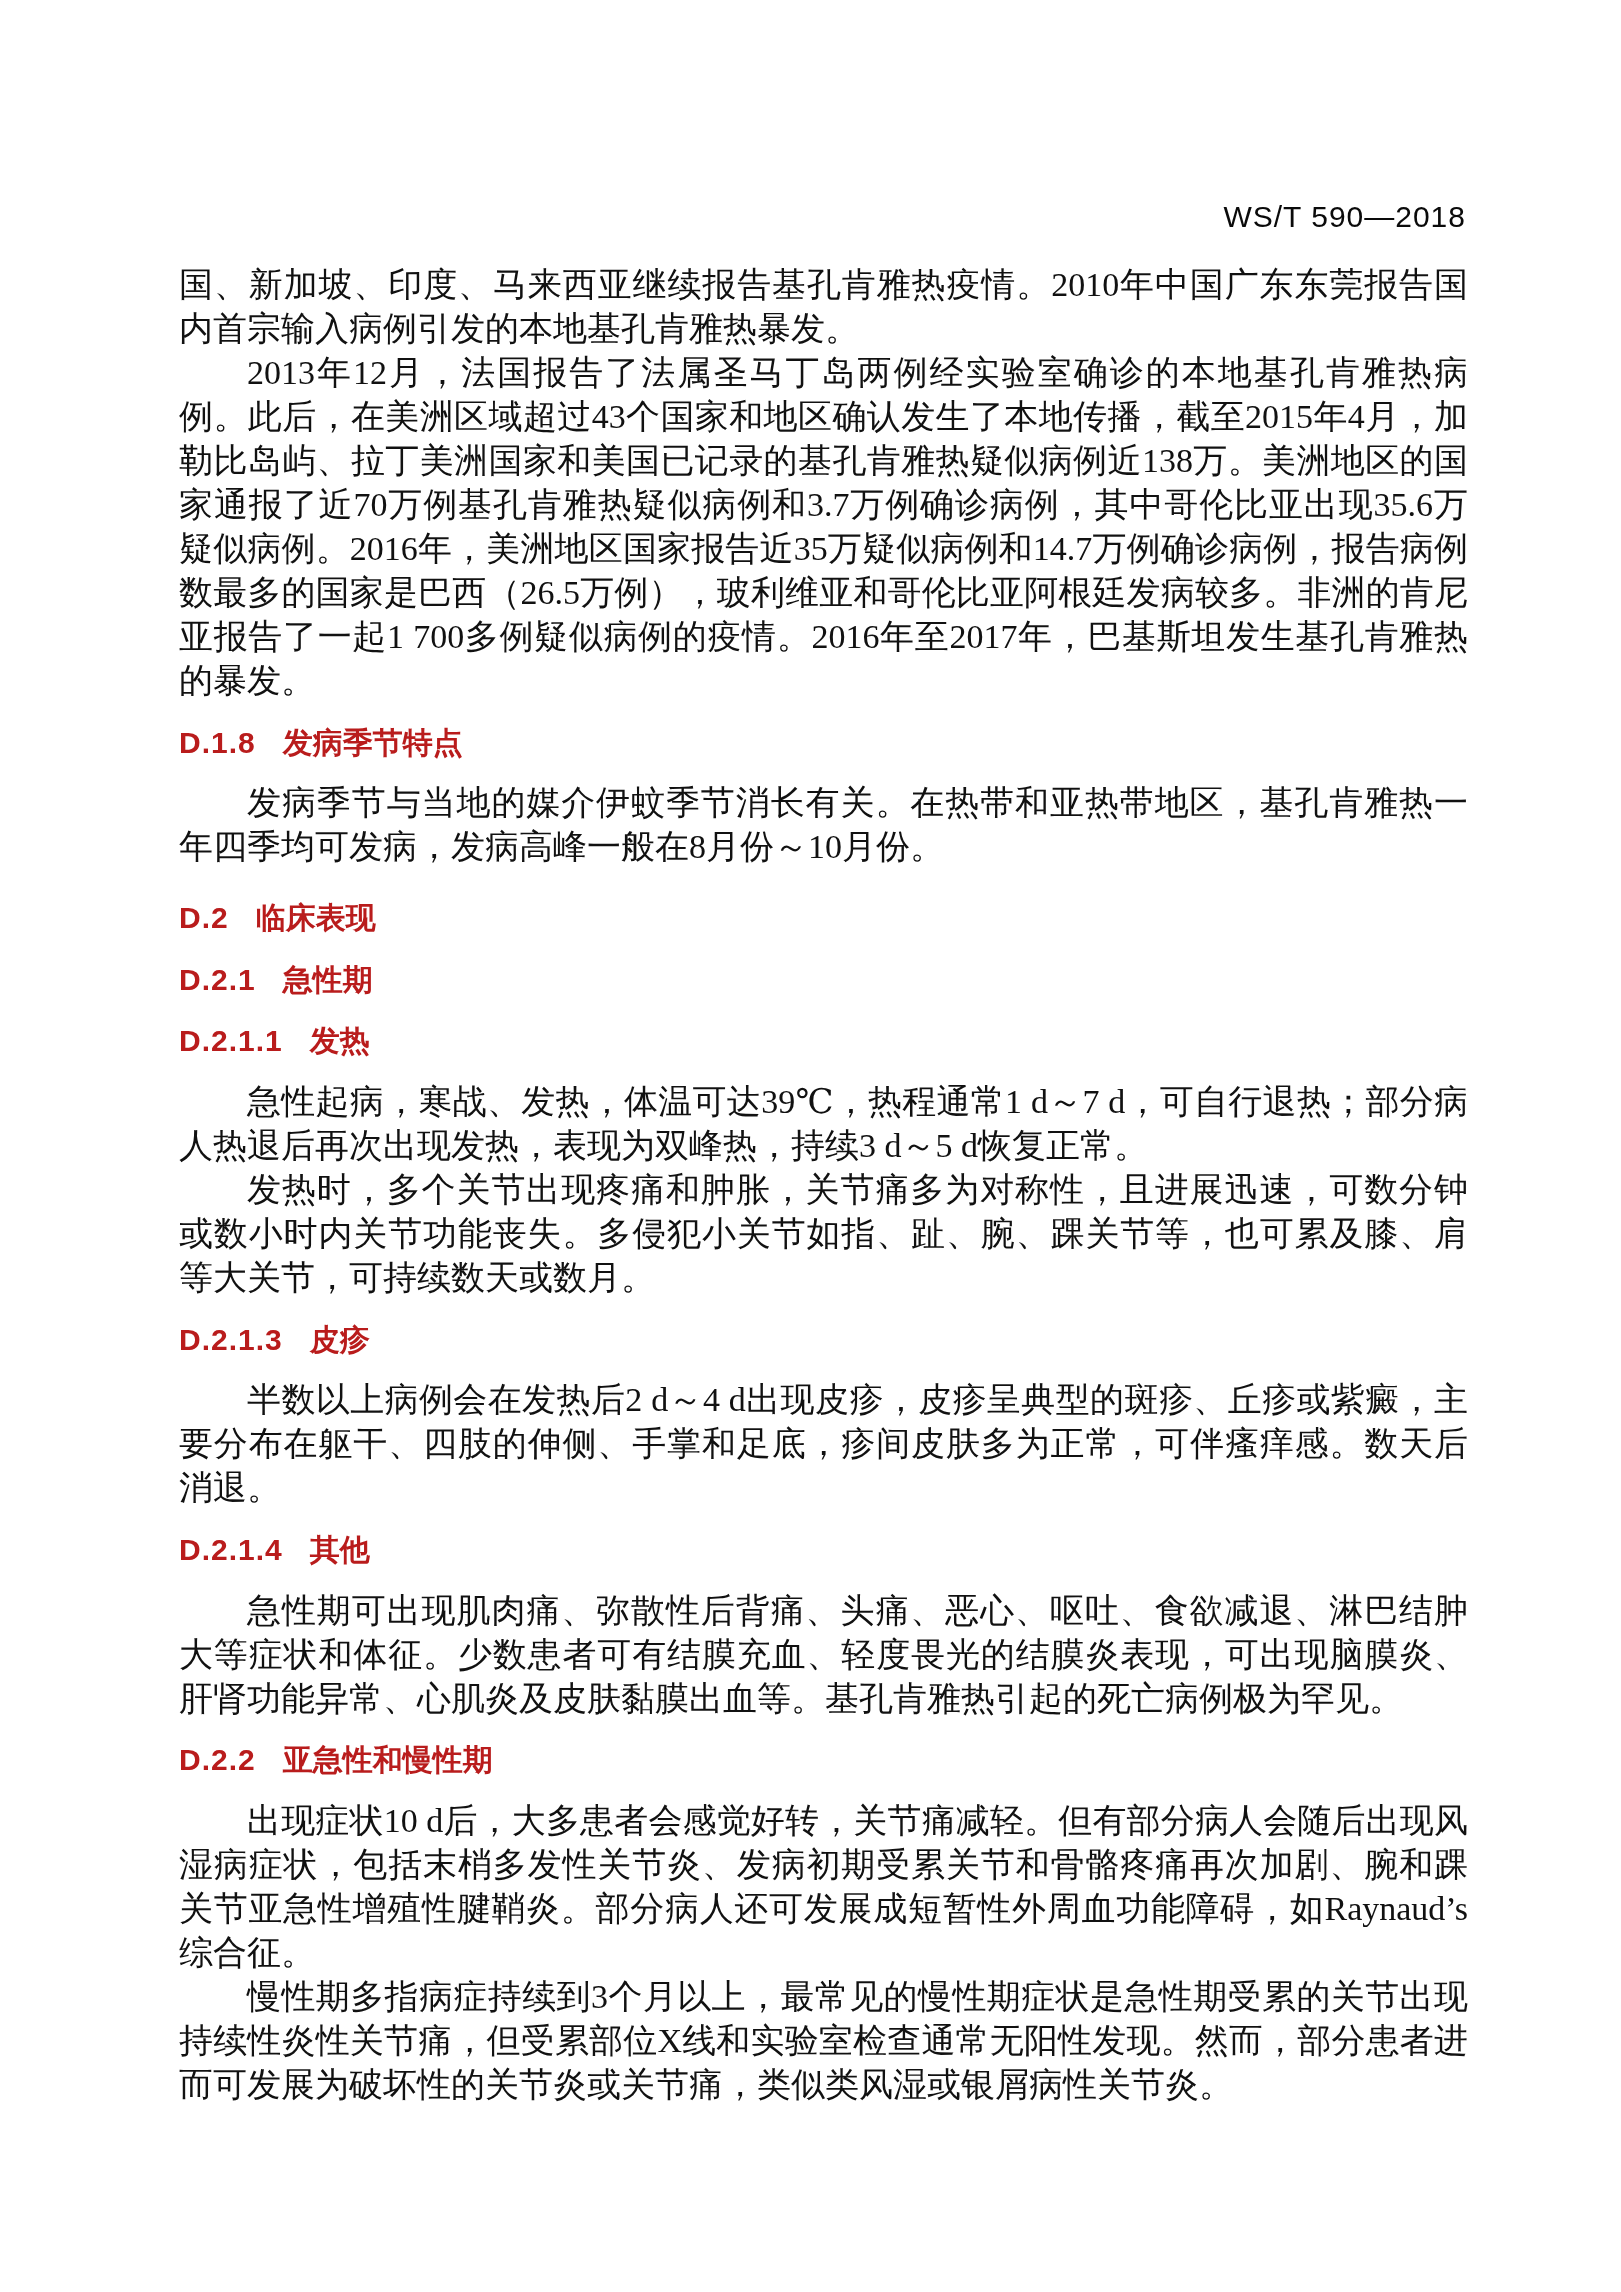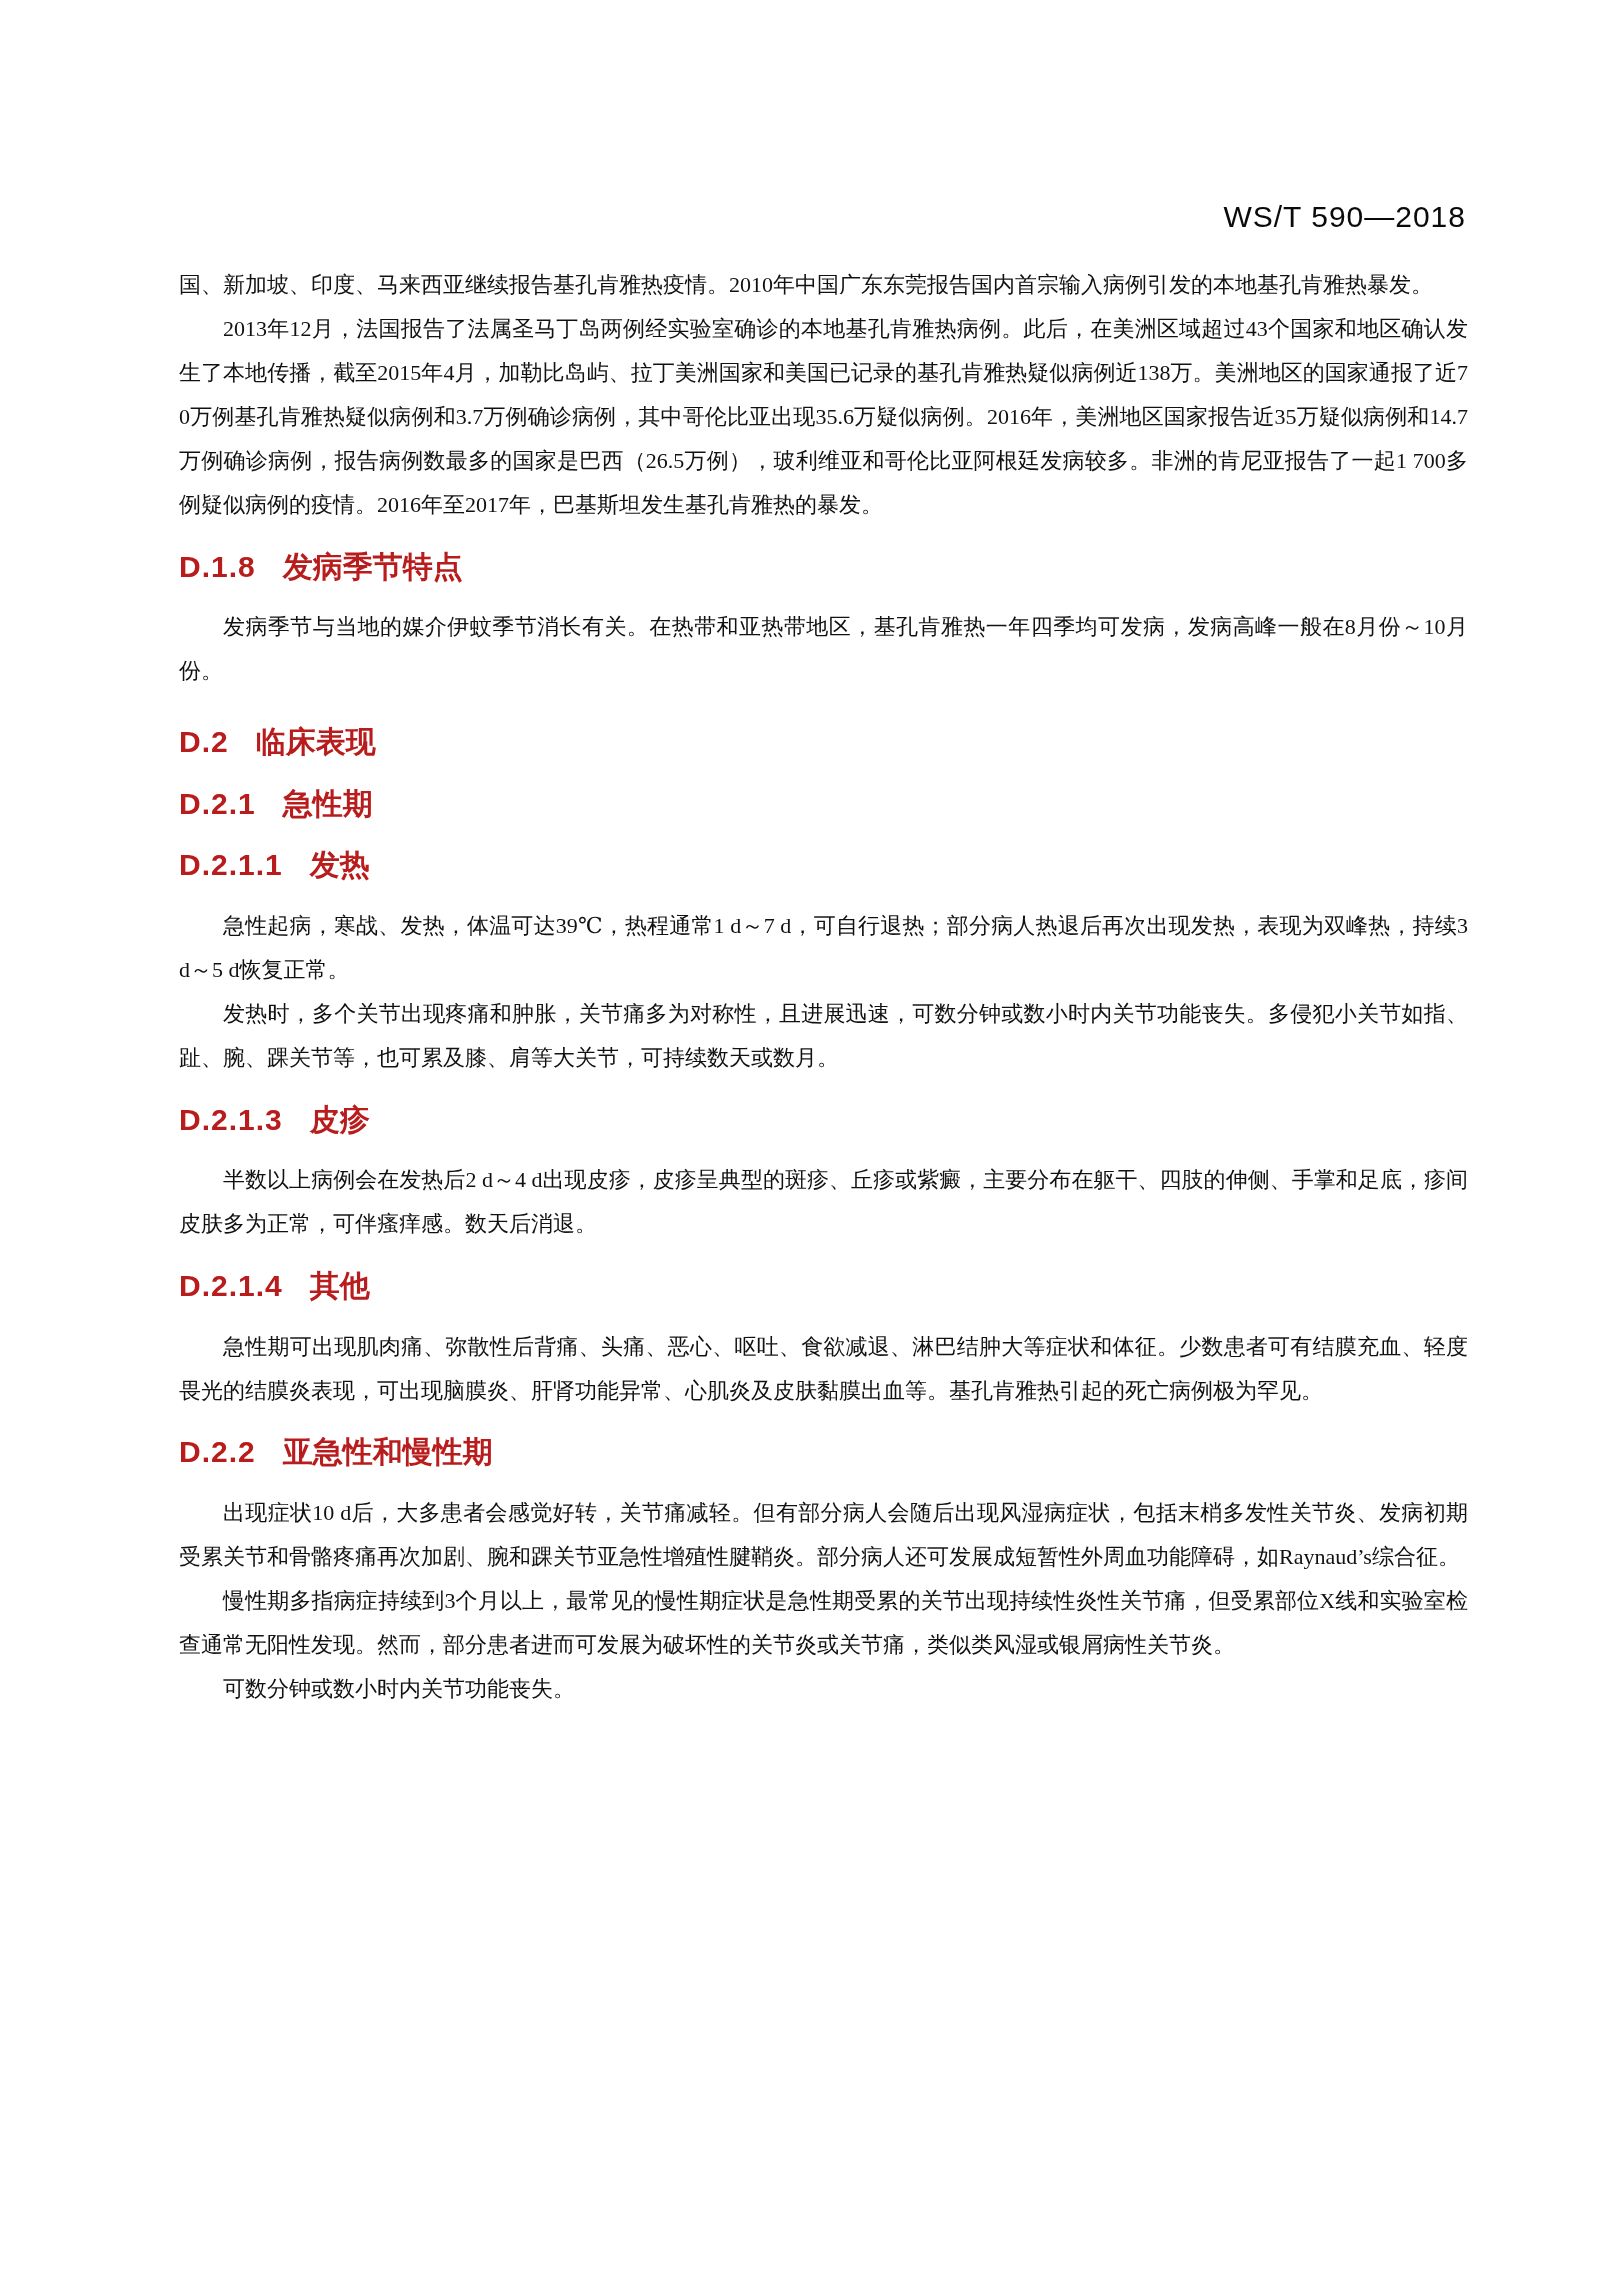--- a/index.html
+++ b/index.html
@@ -29,21 +29,21 @@
   }
   
   .content {
     position: absolute;
     left: 179px;
     top: 263px;
     width: 1289px;
   }
   .para {
     margin: 0;
-    font-size: 22px;
+    font-size: 34px;
     line-height: 44px;
     text-align: justify;
     text-indent: 2em;
     word-break: break-all;
   }
   .para.no-indent { text-indent: 0; }
   .hd {
     margin: 17.6px 0 16.7px 0;
     font-family: "Liberation Sans", "DejaVu Sans", sans-serif;
     font-weight: bold;

